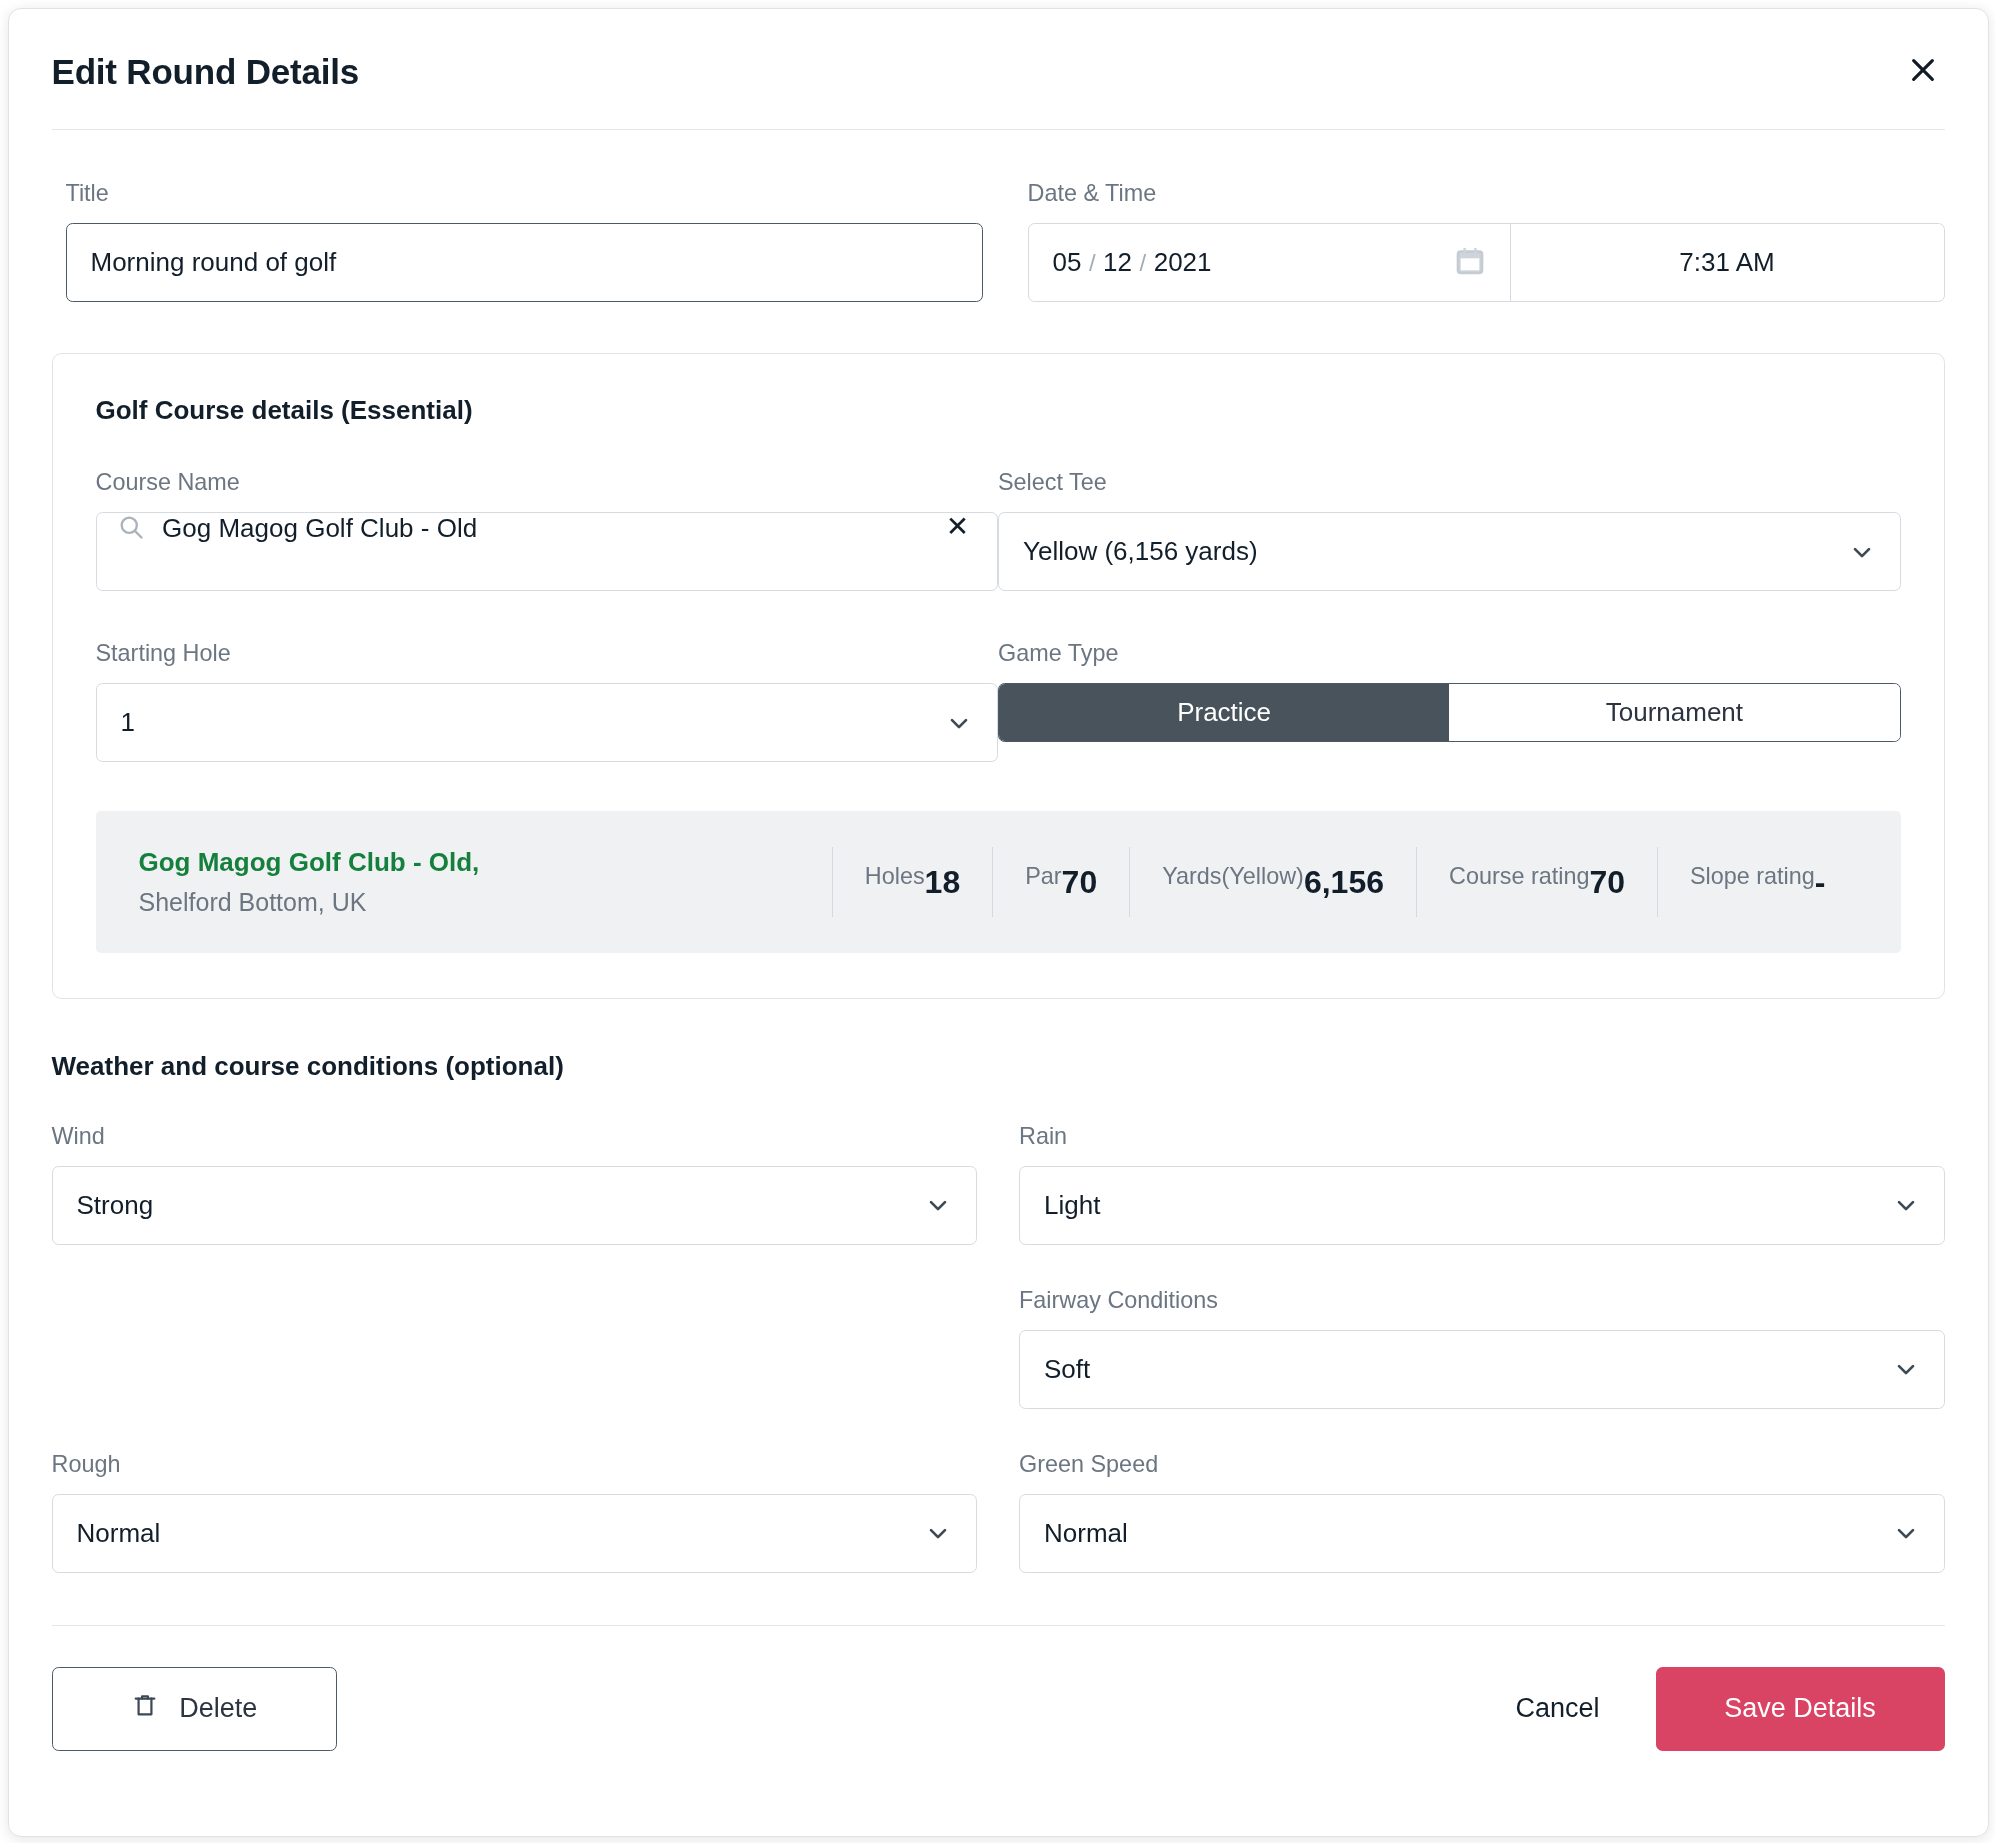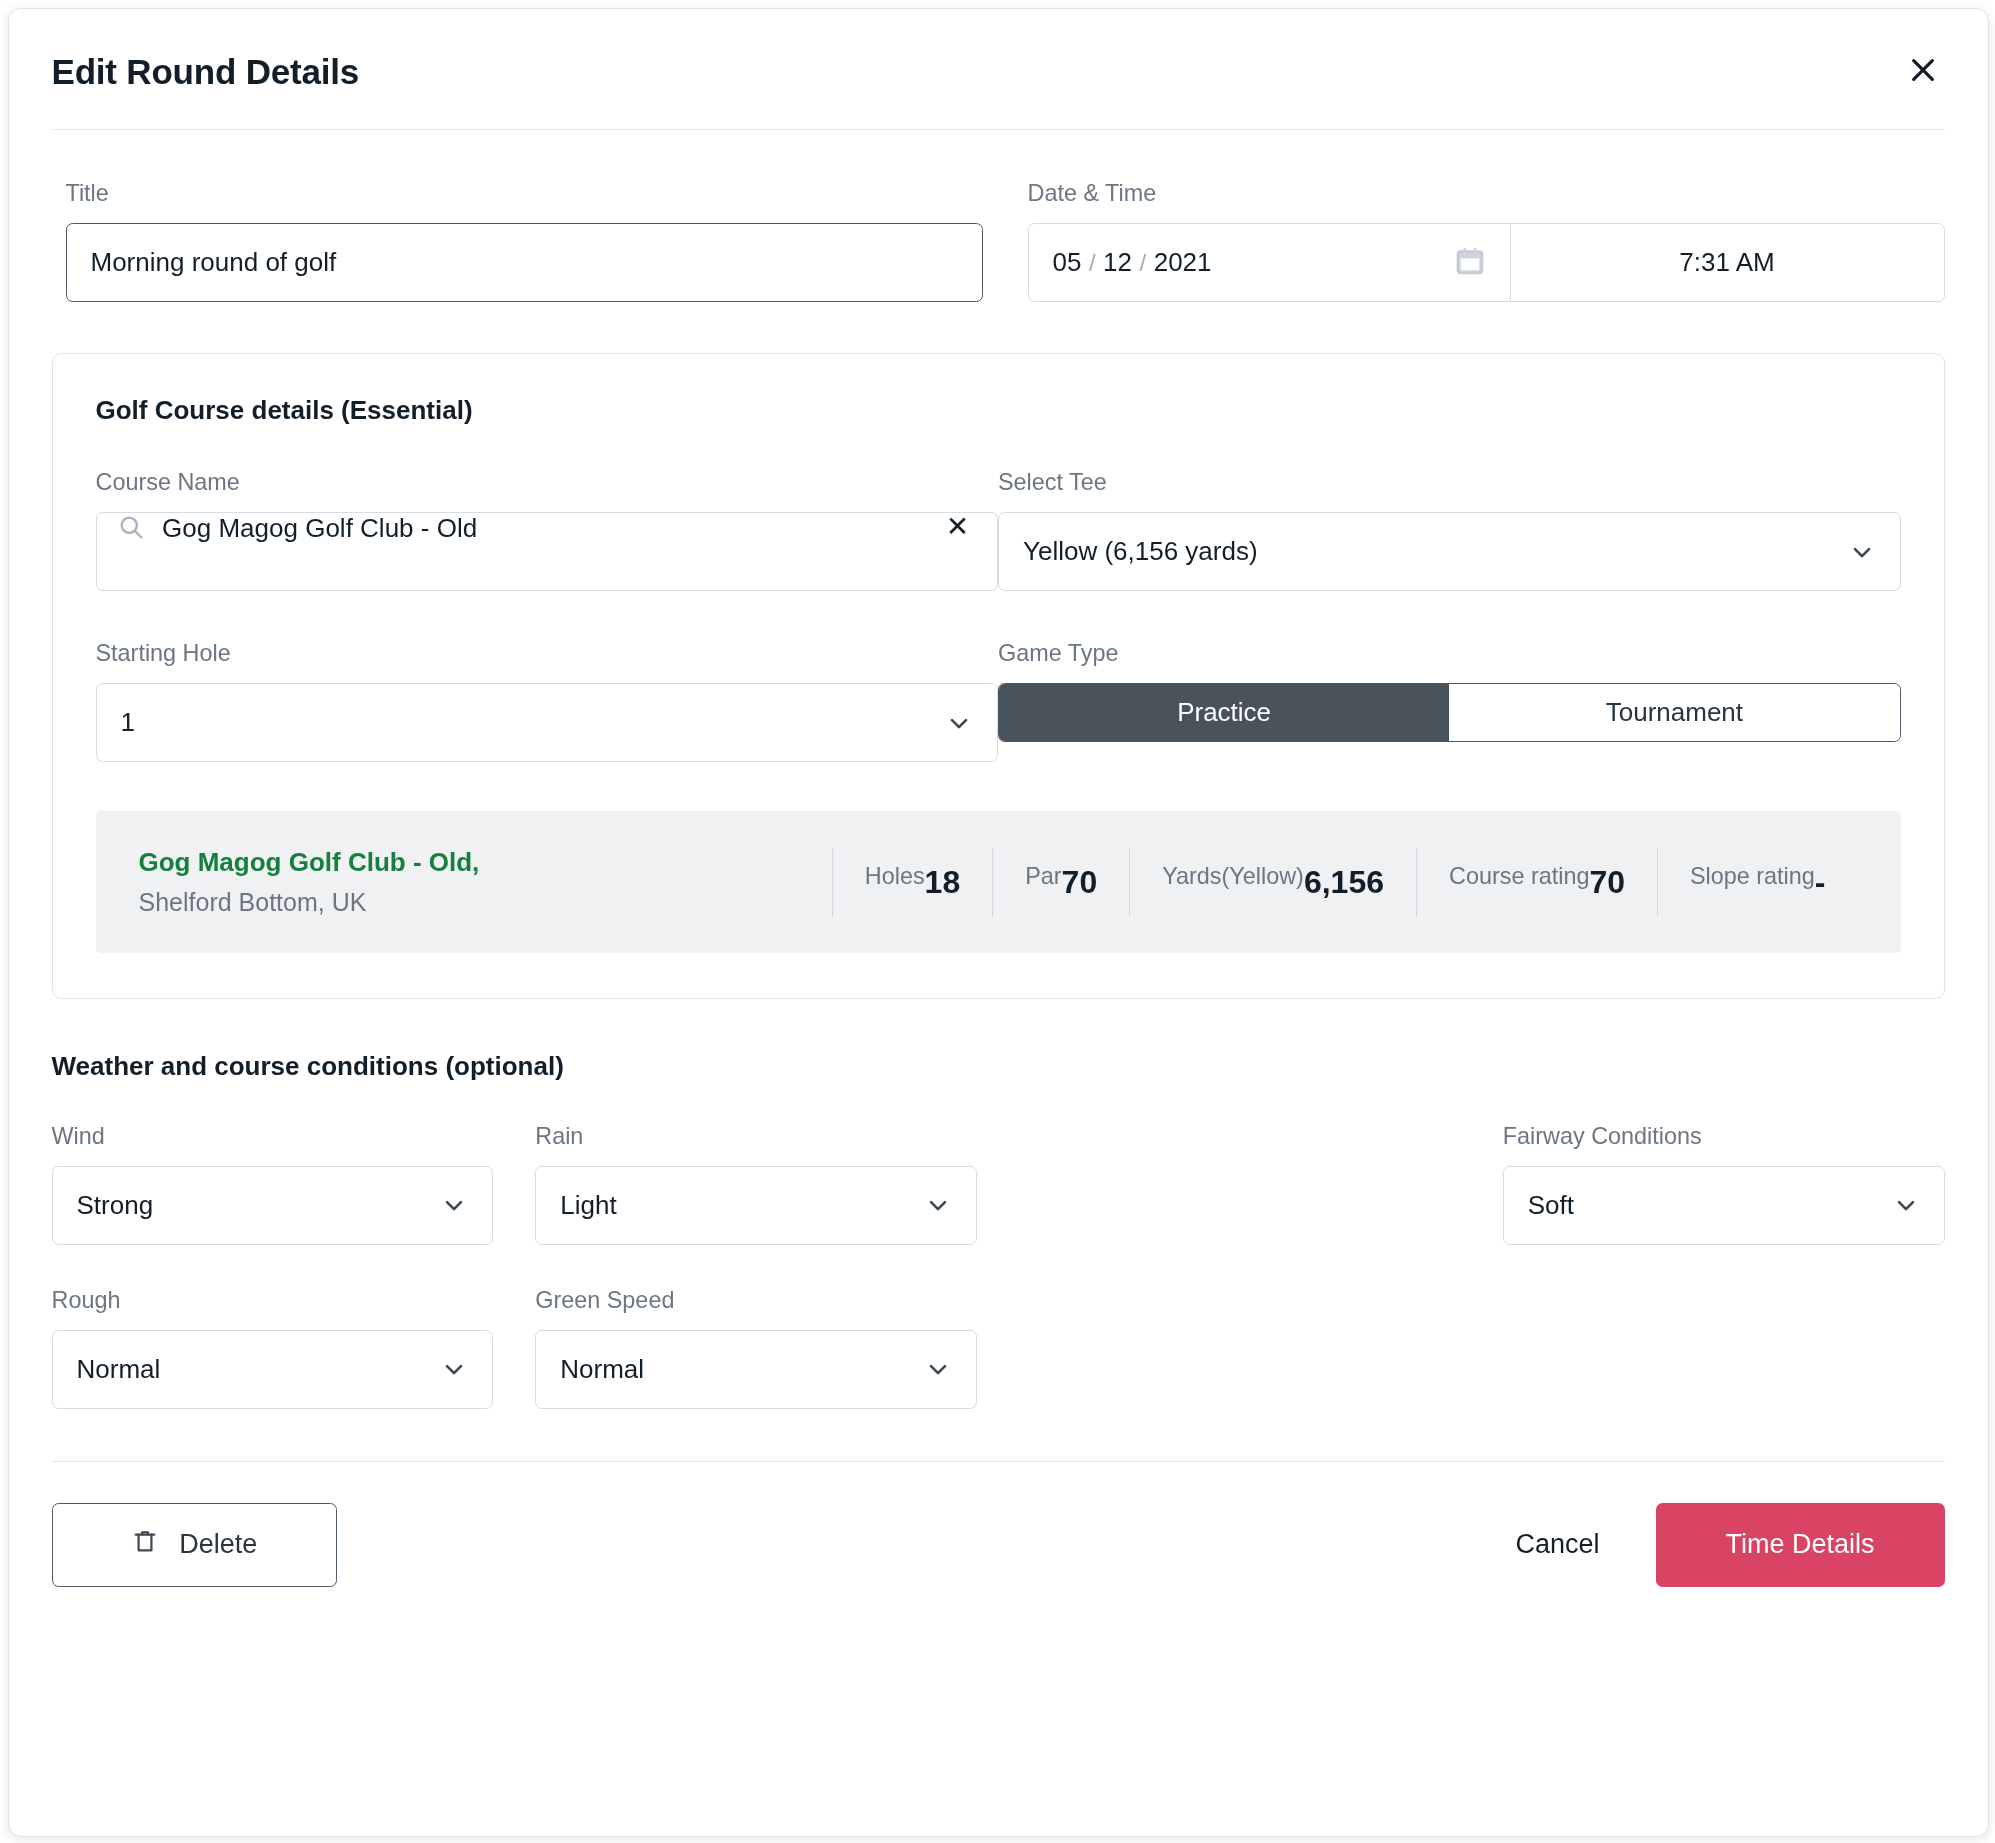--- a/index.html
+++ b/index.html
@@ -212,21 +212,21 @@
   
   .weather-head {
     margin: 52px 43px 0 43px;
     font-size: 26px;
     font-weight: bold;
     color: #121f2b;
   }
   .weather-grid {
     margin: 41px 43px 0 43px;
     display: grid;
-    grid-template-columns: repeat(4, 1fr);
+    grid-template-columns: repeat(2, 1fr);
     column-gap: 43px;
     row-gap: 41px;
     gap: 42px;
   }
   .w-cell.empty { visibility: hidden; }
 
   
   .foot-rule {
     margin: 52px 43px 0 43px;
     height: 0.9px;
@@ -471,18 +471,18 @@
         <svg width="28" height="28" viewBox="0 0 24 24" fill="none" stroke="#3d4954" stroke-width="1.9" stroke-linecap="round" stroke-linejoin="round">
           <path d="M4 6.5 L20 6.5"></path>
           <path d="M9.5 6.5 L9.5 4.5 L14.5 4.5 L14.5 6.5"></path>
           <path d="M6.5 6.5 L6.5 20 L17.5 20 L17.5 6.5"></path>
         </svg>
       </span>
       <span>Delete</span>
     </button>
     <div class="foot-right">
       <button class="btn-cancel">Cancel</button>
-      <button class="btn-save">Time Details</button>
+      <button class="btn-save">Save Details</button>
     </div>
   </div>
 
 </div>
 
 
 </body></html>

